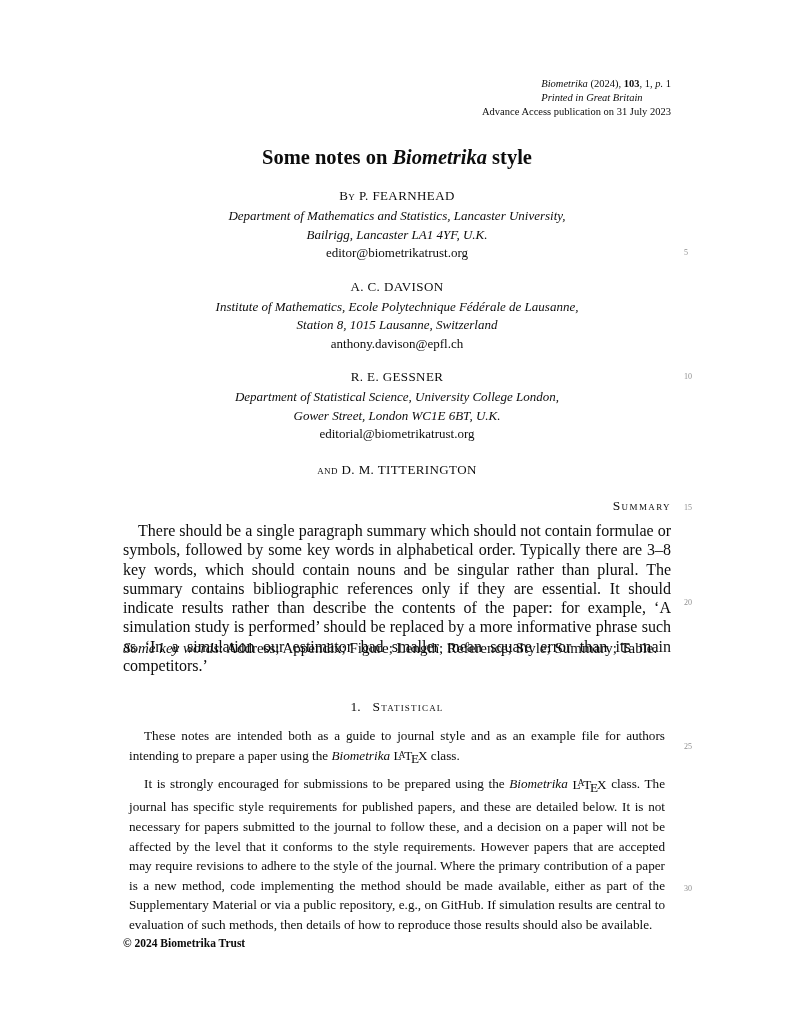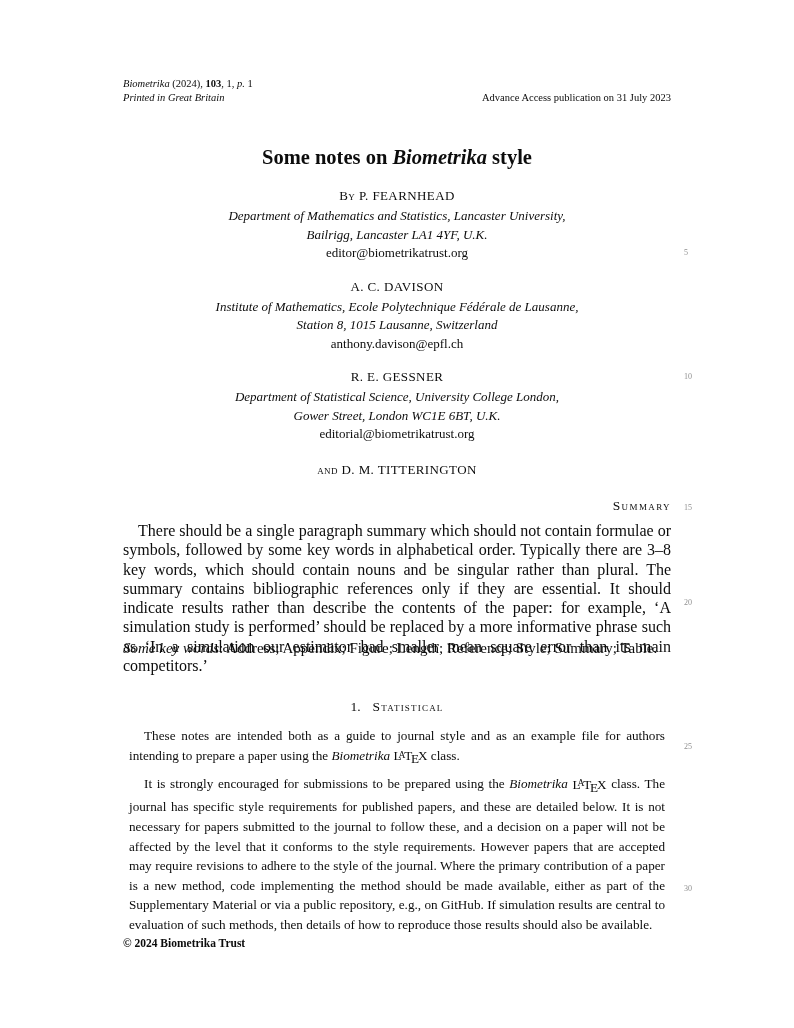--- a/index.html
+++ b/index.html
@@ -8,21 +8,21 @@
     font-family:"Liberation Serif","DejaVu Serif",serif; color:#0c0c0c;
     overflow:hidden; margin:0 auto;
   }
   .seg-i { font-style:italic; }
   .seg-b { font-weight:bold; }
   .seg-sc { font-variant:small-caps; }
 
   .running-head {
     position:absolute; left:123px; top:77px; width:548px;
     display:flex; justify-content:space-between; align-items:flex-end;
-    font-size:10.5px; line-height:14px;
+    font-size:10.5px; line-height:14px;flex-direction:column;
   }
   .rh-line2 { font-style:italic; }
 
   .title {
     position:absolute; left:123px; top:144px; width:548px; margin:0;
     text-align:center; font-size:20.5px; font-weight:bold; line-height:26px;
   }
 
   .authors {
     position:absolute; left:123px; top:187px; width:548px; text-align:center;

